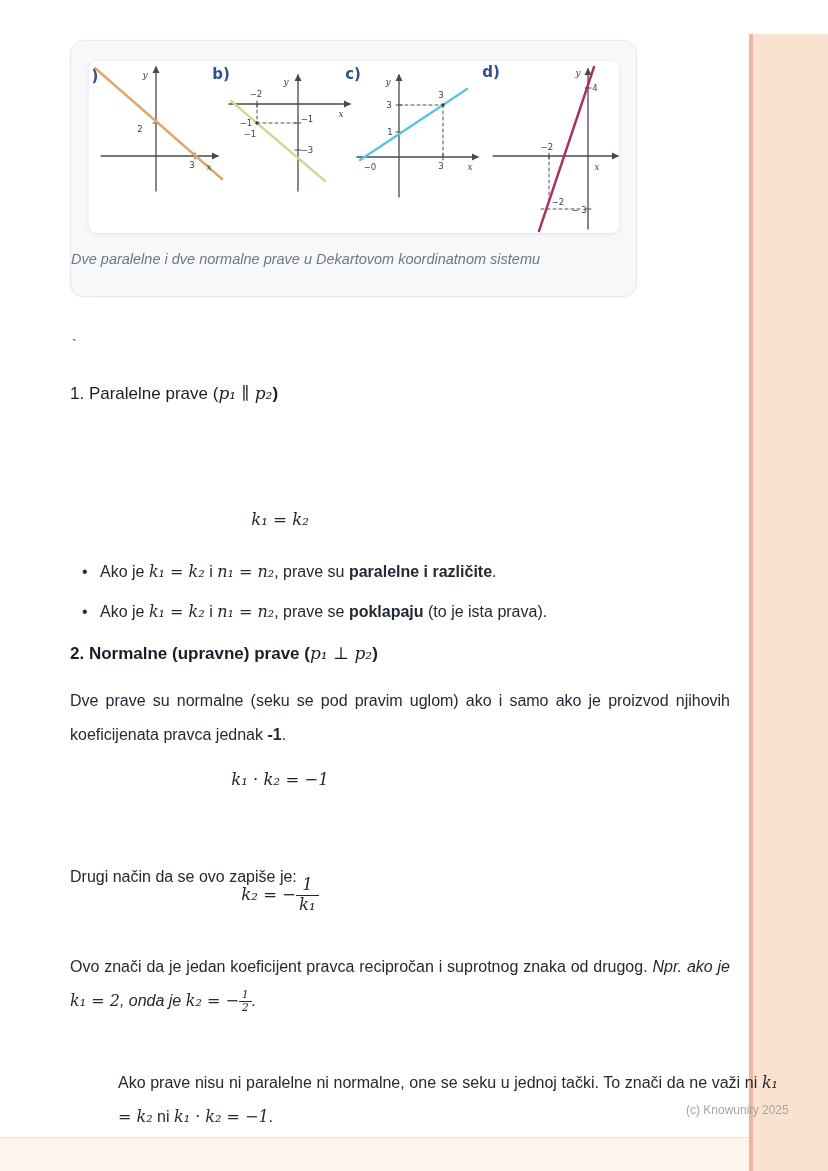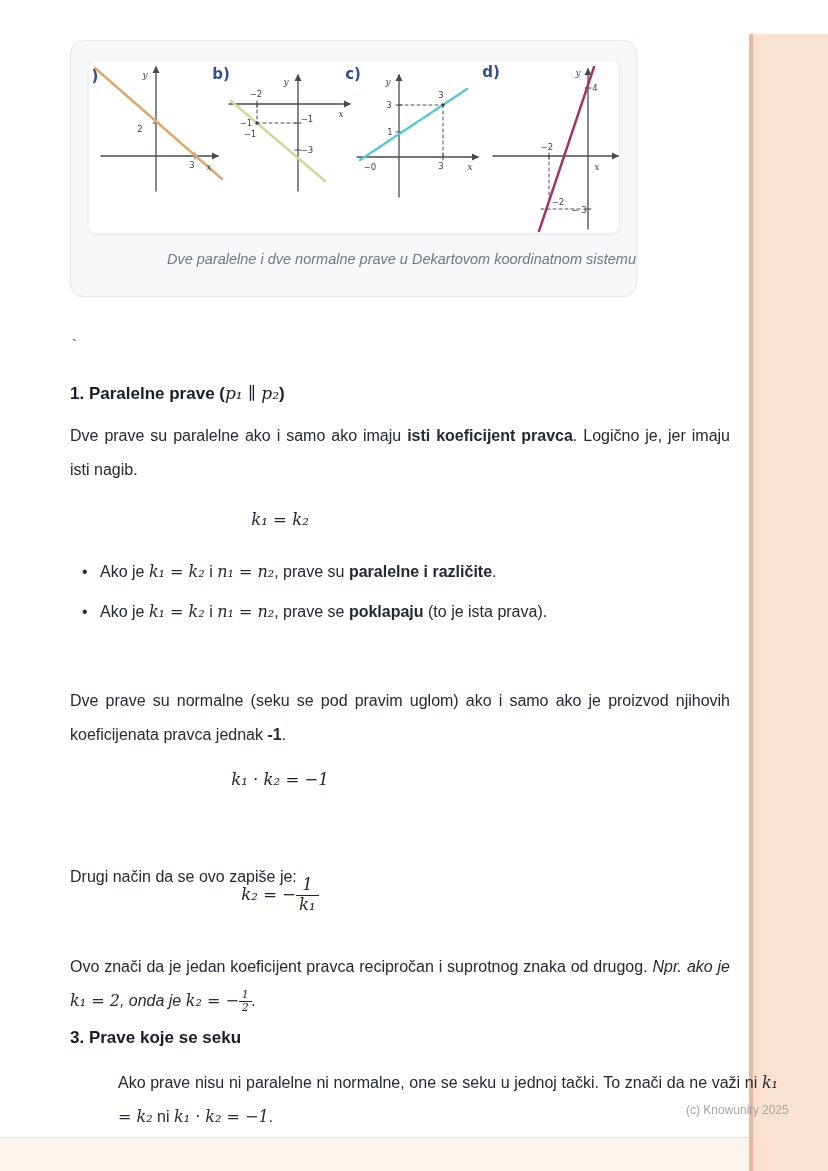--- a/index.html
+++ b/index.html
@@ -13,21 +13,21 @@
     background:#fbf5ee;border-top:1px solid #ece0d5;}
   .watermark{position:absolute;left:686px;top:1103px;font-size:12px;color:#a9a5a1;z-index:5;}
 
   
   .figure-card{position:absolute;left:70px;top:40px;width:565px;height:255px;
     background:#f7f8fa;border:1px solid #e7e9ee;border-radius:14px;
     box-shadow:0 1px 2px rgba(30,40,60,0.05);}
   .plot-panel{position:absolute;left:18px;top:20px;width:530px;height:172px;
     background:#ffffff;border-radius:8px;box-shadow:0 1px 4px rgba(30,40,60,0.10);}
   .plot-panel svg{display:block;width:530px;height:172px;}
-  .fig-caption{position:absolute;left:0;top:210px;width:565px;text-align:right;
+  .fig-caption{position:absolute;left:0;top:210px;width:565px;text-align:left;
     font-style:italic;font-size:14.5px;color:#6f7785;}
 
   svg .tick{font:8.5px "DejaVu Sans",sans-serif;fill:#3a3f46;}
   svg .axname{font:italic 9px "DejaVu Serif",serif;fill:#3a3f46;}
   svg .glabel{font:700 15px "DejaVu Sans",sans-serif;fill:#33508f;}
 
   
   .stray{position:absolute;left:72px;top:336px;font-size:15px;color:#30363f;}
   .hd{position:absolute;left:70px;width:660px;font-size:17px;font-weight:700;color:#171e29;}
   .hd .math{font-weight:400;}
@@ -121,35 +121,34 @@
           <text x="489" y="15" class="axname" text-anchor="middle">y</text>
           <text x="508" y="109" class="axname" text-anchor="middle">x</text>
           <text x="402" y="16" class="glabel" text-anchor="middle">d)</text>
         </svg>
     </div>
     <div class="fig-caption">Dve paralelne i dve normalne prave u Dekartovom koordinatnom sistemu</div>
   </div>
 
   <div class="stray">`</div>
 
-  <div class="hd" style="top: 383px;"><span style="font-weight: 700;">1. Paralelne prave (</span><span class="math">p₁ ∥ p₂</span><span style="font-weight: 700;">)</span></div>
-  <div class="para" style="top: 419px;"><span>Dve prave su paralelne ako i samo ako imaju </span><span style="font-weight: 700;">isti koeficijent pravca</span><span>. Logično je, jer imaju isti nagib.</span></div>
+  <div class="hd" style="top: 383px;"><span style="font-weight: 400;">1. Paralelne prave (</span><span class="math">p₁ ∥ p₂</span><span style="font-weight: 700;">)</span></div>
   <div class="formula" style="top: 510px;"><span class="math">k₁ = k₂</span></div>
 
   <div class="bullet-row" style="top: 562px;">
     <span class="marker">•</span><span><span>Ako je </span><span class="math">k₁ = k₂</span><span> i </span><span class="math">n₁ = n₂</span><span>, prave su </span><span style="font-weight: 700; margin-top: 33px;">paralelne i različite</span><span>.</span></span>
   </div>
   <div class="bullet-row" style="top: 602px;">
     <span class="marker">•</span><span><span>Ako je </span><span class="math">k₁ = k₂</span><span> i </span><span class="math">n₁ = n₂</span><span>, prave se </span><span style="font-weight: 700; margin-top: 24px;">poklapaju</span><span> (to je ista prava).</span></span>
   </div>
 
+  <div class="hd" style="top: 643px;"><span style="font-weight: 700;">2. Normalne (upravne) prave (</span><span class="math">p₁ ⊥ p₂</span><span style="font-weight: 700;">)</span></div>
   <div class="para" style="top: 684px;"><span>Dve prave su normalne (seku se pod pravim uglom) ako i samo ako je proizvod njihovih koeficijenata pravca jednak </span><span style="font-weight: 700;">-1</span><span>.</span></div>
   <div class="formula" style="top: 770px;"><span class="math">k₁ · k₂ = −1</span></div>
   <div class="para" style="top: 860px;"><span>Drugi način da se ovo zapiše je:</span></div>
   <div class="formula" style="top: 876px;"><span class="math">k₂ = −</span><span class="frac math"><span class="num">1</span><span class="den">k₁</span></span></div>
   <div class="para" style="top: 950px;"><span>Ovo znači da je jedan koeficijent pravca recipročan i suprotnog znaka od drugog. </span><span style="font-style: italic;">Npr. ako je </span><span class="math">k₁ = 2</span><span style="font-style: italic;">, onda je </span><span class="math">k₂ = −</span><span class="frac small math"><span class="num">1</span><span class="den">2</span></span><span style="font-style: italic;">.</span></div>
 
-  <div class="hd" style="top: 1028px;"><span style="font-weight: 700;">3. Prave koje se seku</span></div>
   <div class="para" style="top: 1066px; margin-left: 48px;"><span>Ako prave nisu ni paralelne ni normalne, one se seku u jednoj tački. To znači da ne važi ni </span><span class="math">k₁ = k₂</span><span> ni </span><span class="math">k₁ · k₂ = −1</span><span>.</span></div>
 
   <div class="watermark">(c) Knowunity 2025</div>
 
 </div>
 
 </body></html>

